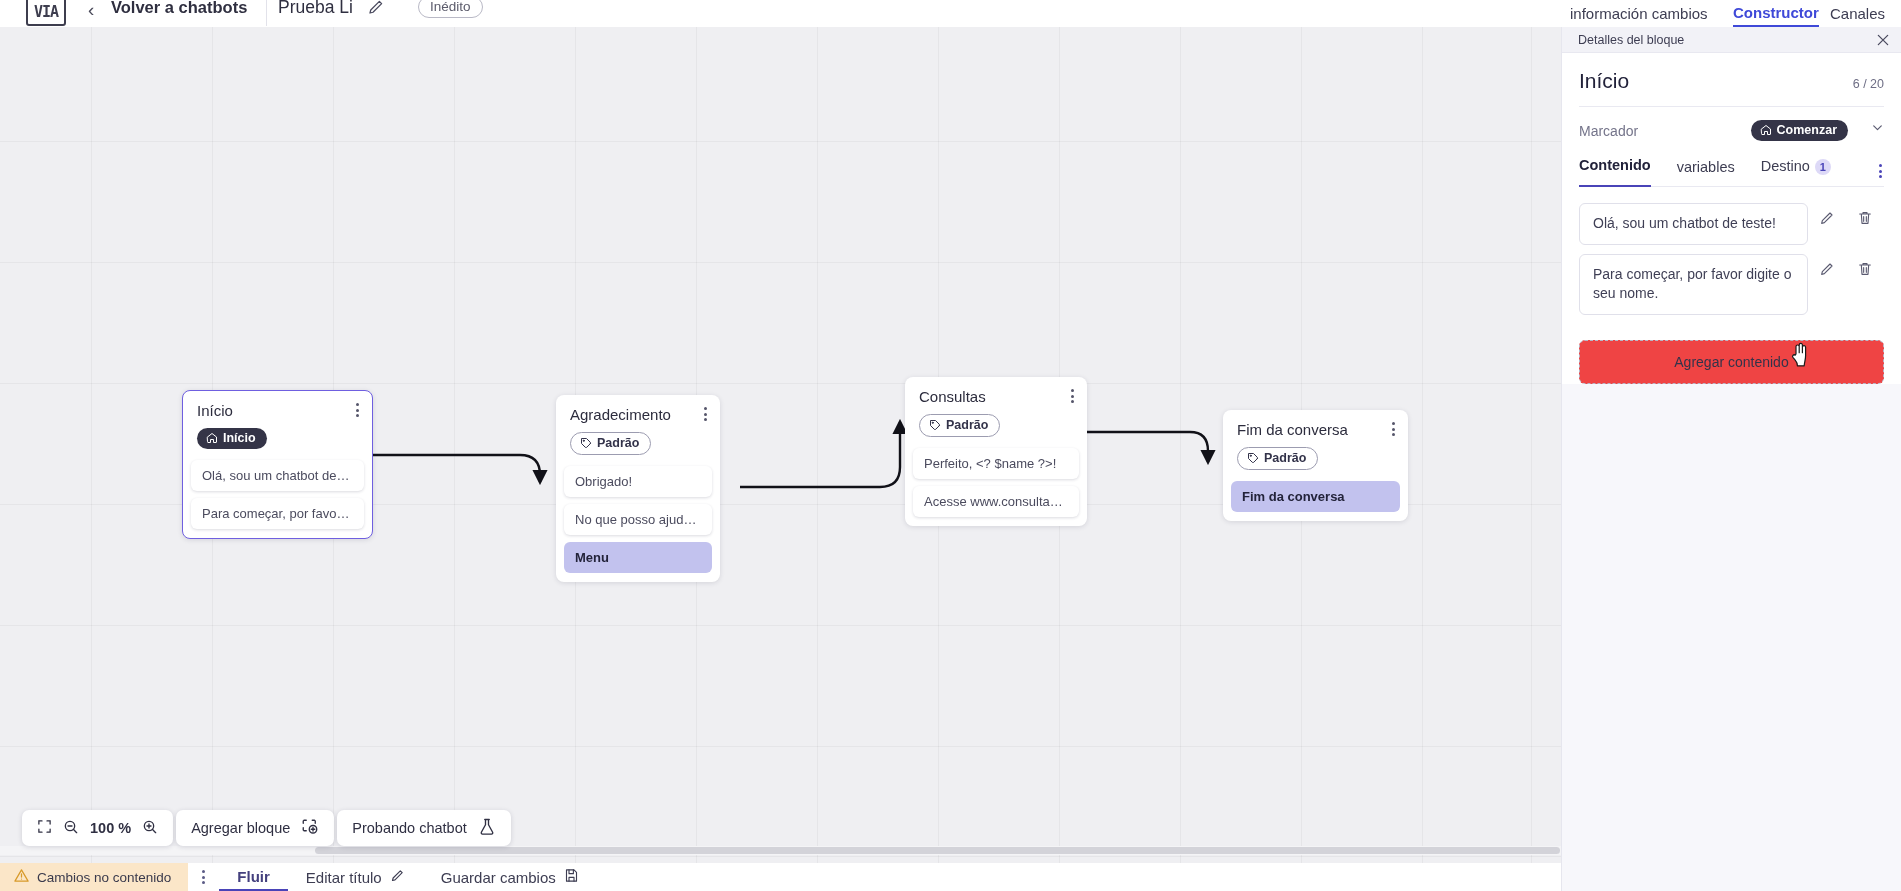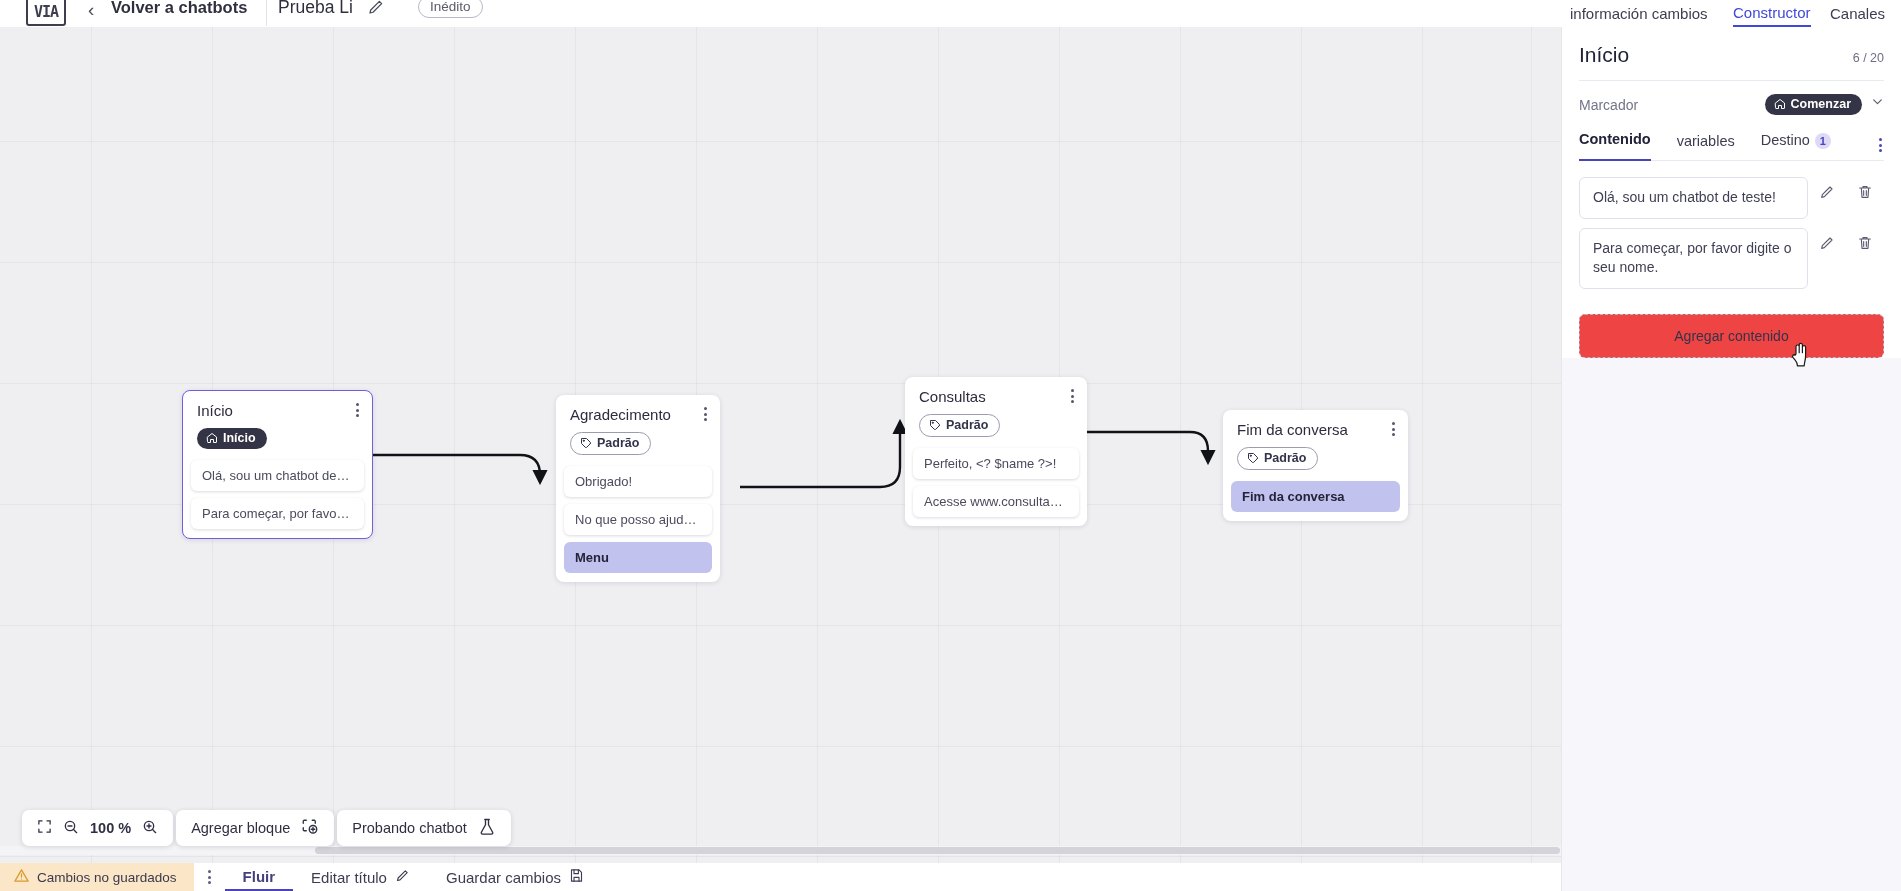--- a/index.html
+++ b/index.html
@@ -57,21 +57,21 @@
   .right-tabs {
     position: absolute; left: 1561px; top: 0; width: 340px; height: 27px;
     display: flex; align-items: flex-end; gap: 0px;
     background: #ffffff; z-index: 7;
   }
   .rtab {
     font-size: 15px; color: #3d3d52; padding: 0 0 5px 0; cursor: pointer;
     white-space: nowrap; position: absolute; bottom: 0;
   }
   .rtab.t0 { left: 9px; }
-  .rtab.t1 { left: 172px; color: #3f49d8; font-weight: 400; border-bottom: 2.5px solid #3f49d8; padding-bottom: 4px; }
+  .rtab.t1 { left: 172px; color: #3f49d8; font-weight: 700; border-bottom: 2.5px solid #3f49d8; padding-bottom: 4px; }
   .rtab.t2 { left: 269px; }
 
   
   .canvas {
     position: absolute; left: 0; top: 27px; width: 1561px; height: 836px;
     background:
       repeating-linear-gradient(to right, rgba(0,0,0,0.045) 0 1px, transparent 1px 121px),
       repeating-linear-gradient(to bottom, rgba(0,0,0,0.045) 0 1px, transparent 1px 121px),
       #efeff2;
     background-position: -30px -7px, -30px -7px, 0 0;
@@ -169,21 +169,21 @@
   .panel-body { background: #ffffff; padding: 0 17px; }
   .panel-title-row {
     display: flex; align-items: baseline; justify-content: space-between;
     padding: 16px 0 13px;
   }
   .panel-title { font-size: 21px; color: #22223a; font-weight: 400; }
   .panel-counter { font-size: 12.5px; color: #6e6e85; }
   .panel-rule { height: 1px; background: #e9e9f1; }
   .marker-row { display: flex; align-items: center; justify-content: space-between; padding: 13px 0 14px; }
   .marker-label { font-size: 14px; color: #74748a; }
-  .marker-right { display: flex; align-items: flex-start; gap: 9px; }
+  .marker-right { display: flex; align-items: flex-start; gap: 23px; }
   .chev-down { width: 13px; height: 13px; cursor: pointer; }
 
   .panel-tabs { display: flex; align-items: flex-end; position: relative; height: 32px; }
   .ptab { font-size: 14.5px; color: #3d3d52; padding-bottom: 12px; margin-right: 26px; cursor: pointer; white-space: nowrap; }
   .ptab.active { color: #22223a; font-weight: 600; border-bottom: 2.5px solid #4a44b8; }
   .ptab .count {
     display: inline-flex; align-items: center; justify-content: center;
     width: 16px; height: 16px; border-radius: 50%;
     background: #ddd9f7; color: #4a44b8; font-size: 11px; font-weight: 700;
     margin-left: 5px; vertical-align: middle;
@@ -385,21 +385,21 @@
   </div>
 
   <div class="statusbar">
     <div class="unsaved">
       <span>
         <svg width="15" height="15" viewBox="0 0 24 24" fill="none" stroke="#d89a2a" stroke-width="2" stroke-linecap="round" stroke-linejoin="round">
           <path d="M12 3L1.5 21h21L12 3z"></path>
             <path d="M12 9.5v5M12 17.6v.1"></path>
         </svg>
       </span>
-      <span>Cambios no guardados</span>
+      <span>Cambios no contenido</span>
     </div>
     <div class="sb-dots">
         <i></i>
         <i></i>
         <i></i>
       </div>
     <div class="sb-item active">
       <span>Fluir</span>
     </div>
     <div class="sb-item">
@@ -416,20 +416,28 @@
         <svg width="15" height="15" viewBox="0 0 24 24" fill="none" stroke="#3d3d52" stroke-width="1.8" stroke-linecap="round" stroke-linejoin="round">
           <path d="M4 3h12l4 4v14H4z"></path>
             <path d="M8 3v6h7V3M8 21v-6h8v6"></path>
         </svg>
       </span>
     </div>
   </div>
   <div class="sb-divider"></div>
 
   <div class="panel">
+    <div class="panel-head">
+      <div class="panel-head-title">Detalles del bloque</div>
+      <div class="panel-close">
+        <svg width="16" height="16" viewBox="0 0 24 24" fill="none" stroke="#4a4a5e" stroke-width="1.9" stroke-linecap="round">
+          <path d="M5 5l14 14M19 5L5 19"></path>
+        </svg>
+      </div>
+    </div>
 
     <div class="panel-body">
       <div class="panel-title-row">
         <div class="panel-title">Início</div>
         <div class="panel-counter">6 / 20</div>
       </div>
       <div class="panel-rule"></div>
 
       <div class="marker-row">
         <div class="marker-label">Marcador</div>

